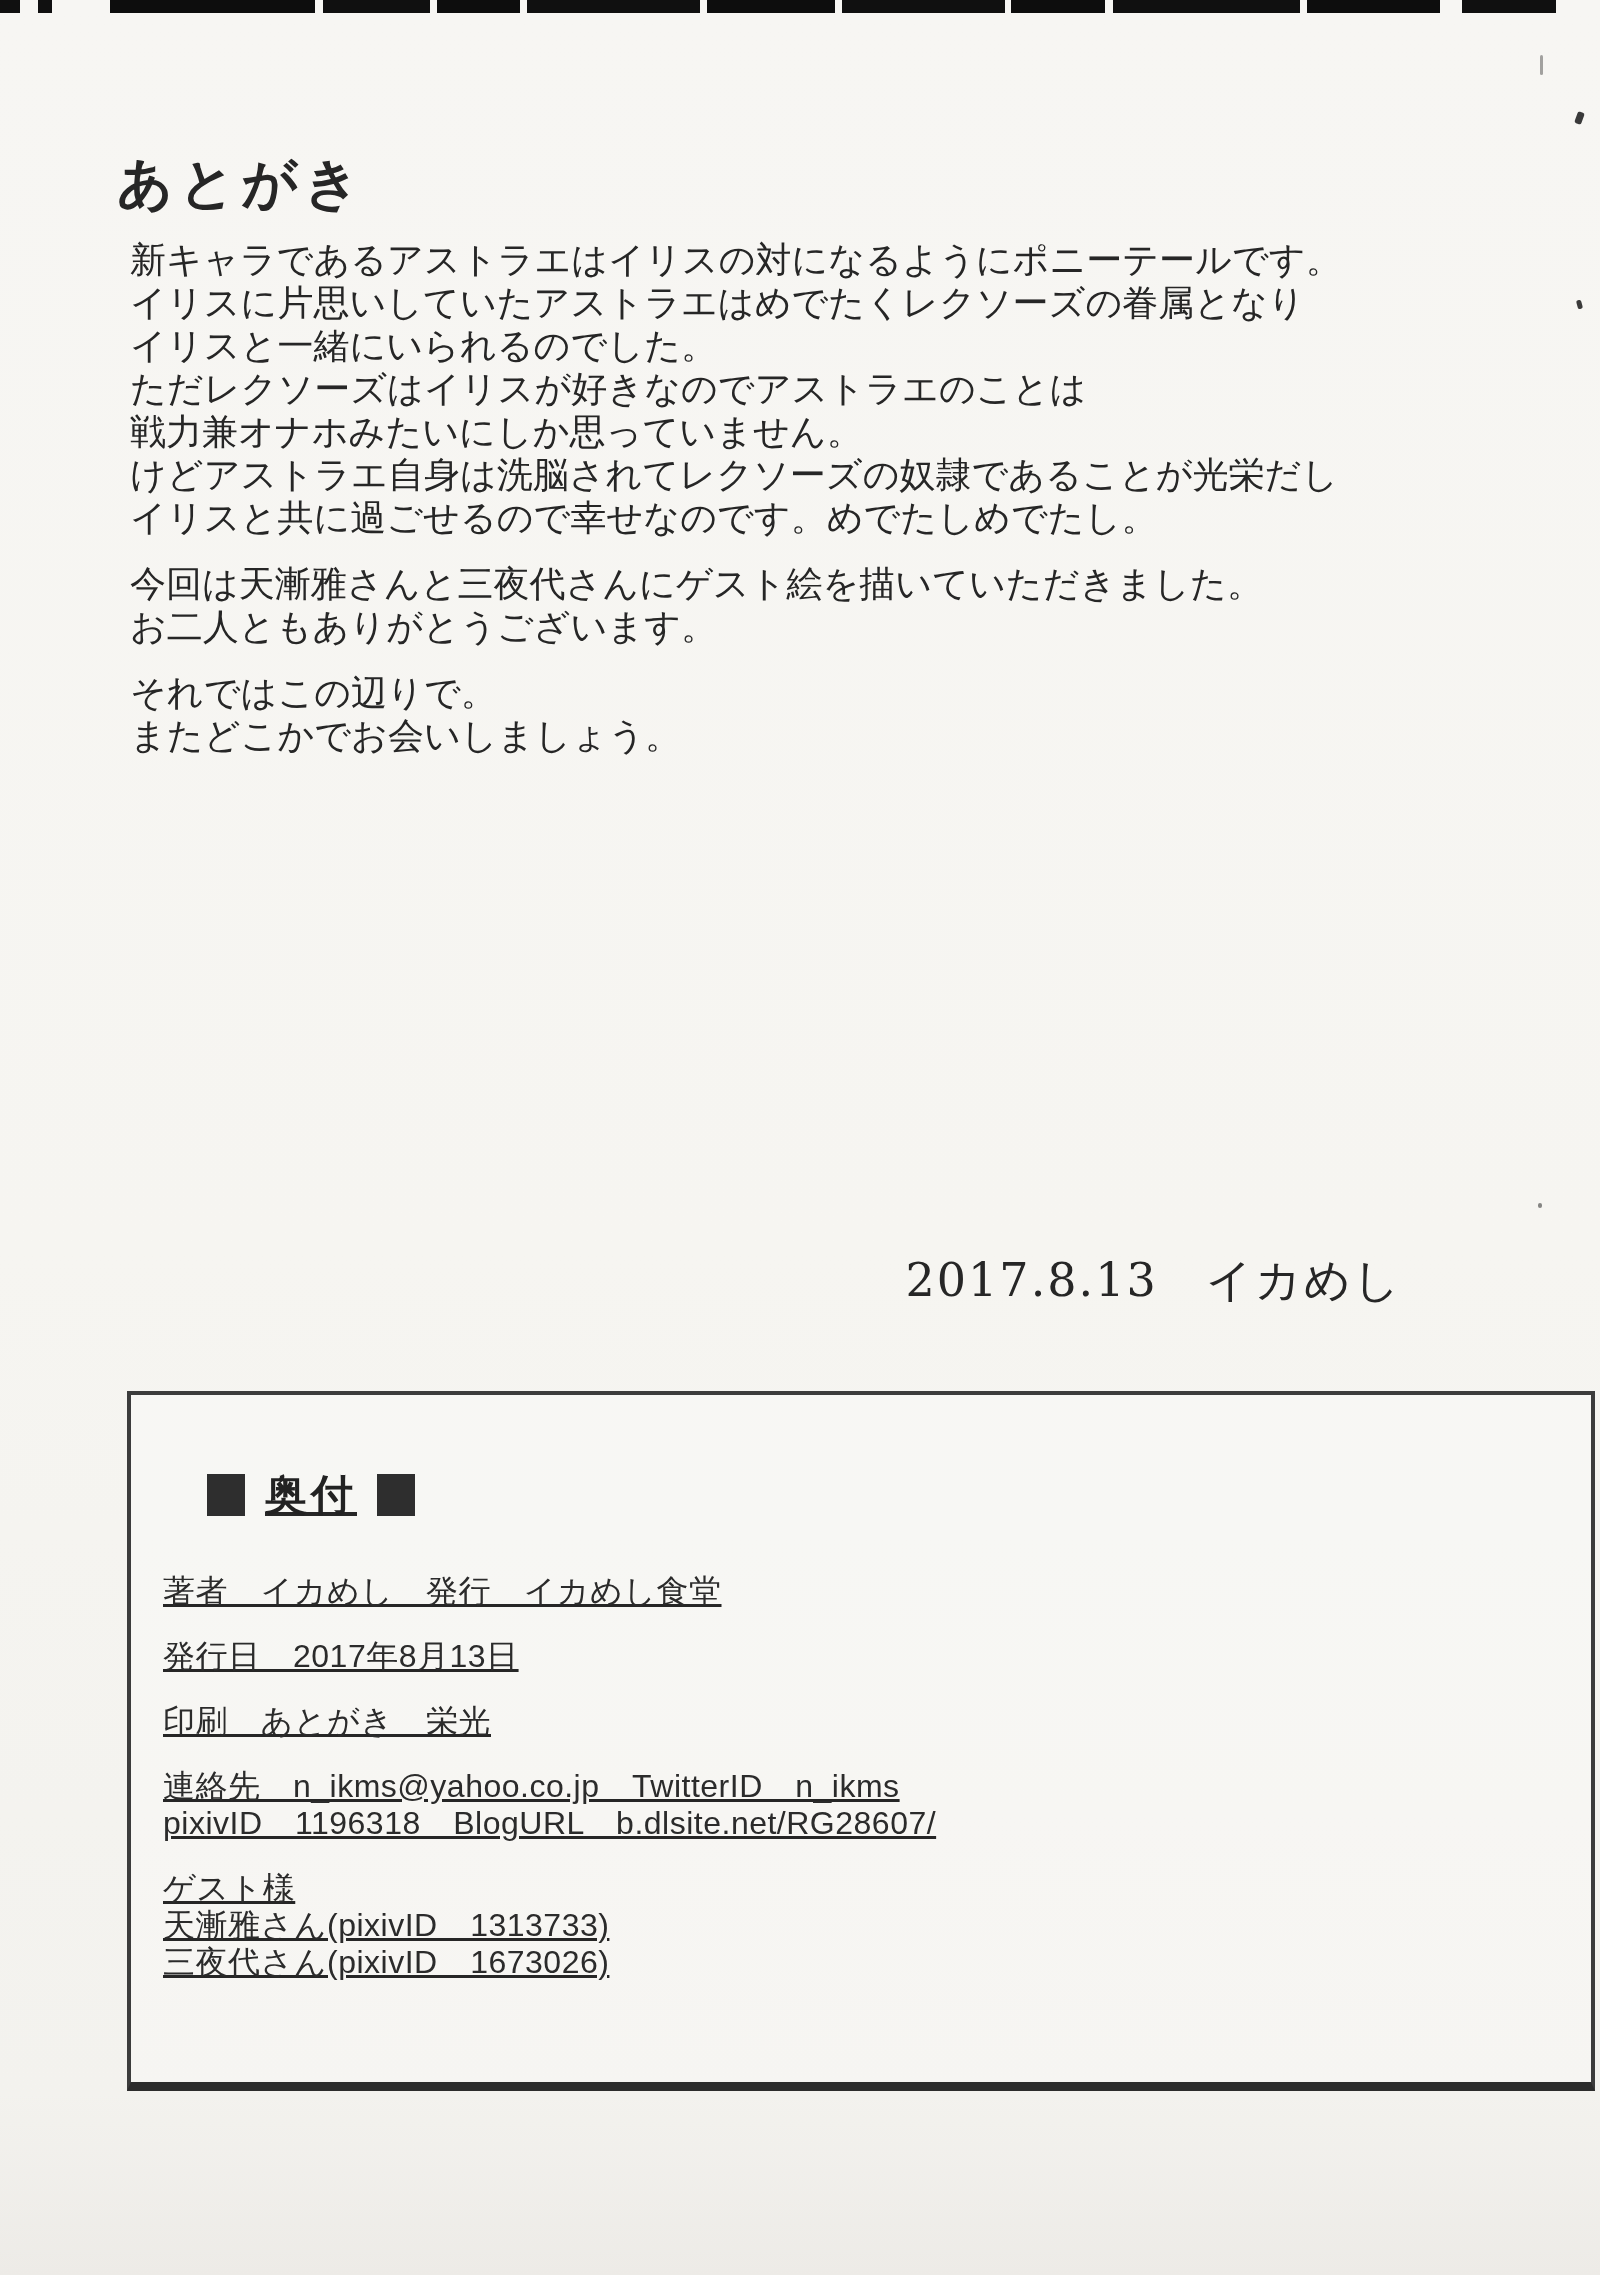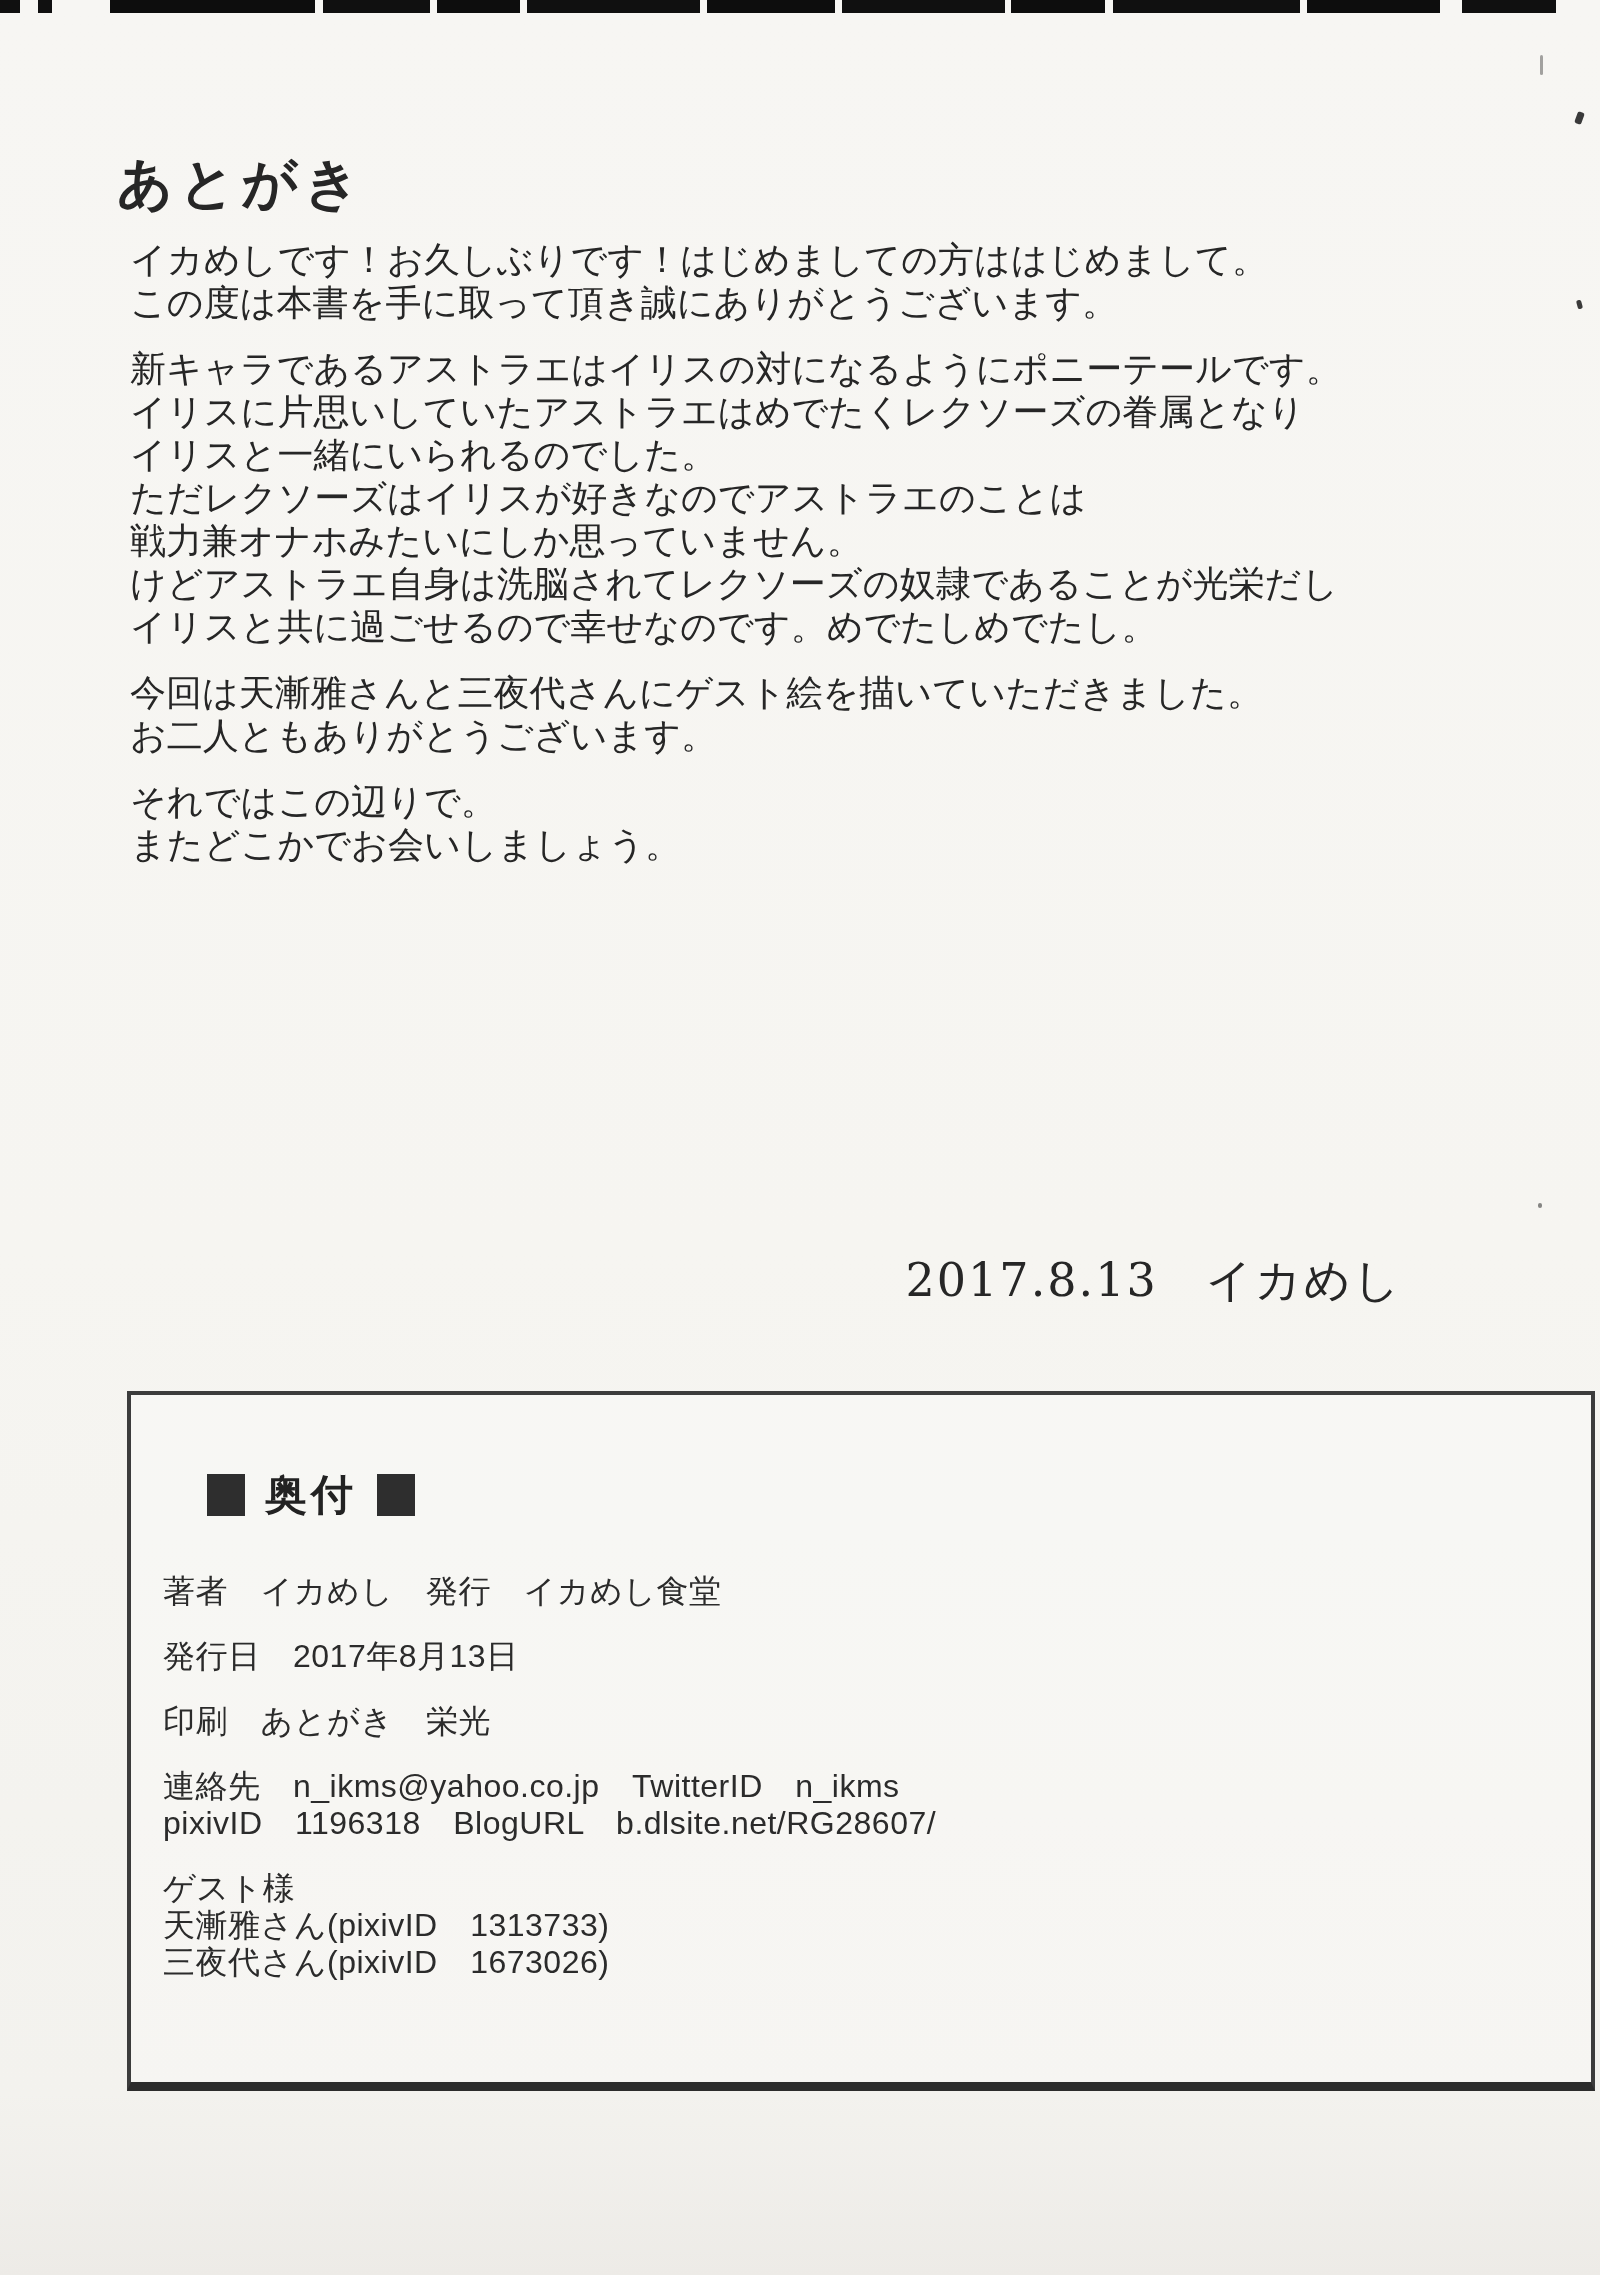--- a/index.html
+++ b/index.html
@@ -52,20 +52,21 @@
 
   .colophon-box {
     position:absolute; left:127px; top:1391px;
     width:1468px; height:700px;
     border:4px solid #3c3c3c;
     border-bottom:9px solid #2c2c2c;
     background:rgba(255,255,255,0.25);
     font-family:"Liberation Sans", "DejaVu Sans", sans-serif;
     box-sizing:border-box;
     padding:72px 40px 15px 32px;
+    text-decoration:underline;
   }
   .colophon-header {
     display:flex; align-items:center; gap:20px;
     margin:0 0 50px 44px;
   }
   .sq {
     width:38px; height:42px; background:#2e2e2e; display:inline-block;
   }
   .colophon-title {
     font-size:42px; font-weight:bold; letter-spacing:4px; color:#222;
@@ -85,22 +86,20 @@
   .speck-d { left:1540px; top:55px;   width:3px;  height:20px; opacity:.45; }
 </style>
 </head>
 <body>
 
 <div class="top-strip"></div>
 
 <h1 class="page-title">あとがき</h1>
 
 <div class="afterword">
-  <p>イカめしです！お久しぶりです！はじめましての方ははじめまして。
-この度は本書を手に取って頂き誠にありがとうございます。</p>
   <p>新キャラであるアストラエはイリスの対になるようにポニーテールです。
 イリスに片思いしていたアストラエはめでたくレクソーズの眷属となり
 イリスと一緒にいられるのでした。
 ただレクソーズはイリスが好きなのでアストラエのことは
 戦力兼オナホみたいにしか思っていません。
 けどアストラエ自身は洗脳されてレクソーズの奴隷であることが光栄だし
 イリスと共に過ごせるので幸せなのです。めでたしめでたし。</p>
   <p>今回は天漸雅さんと三夜代さんにゲスト絵を描いていただきました。
 お二人ともありがとうございます。</p>
   <p>それではこの辺りで。

